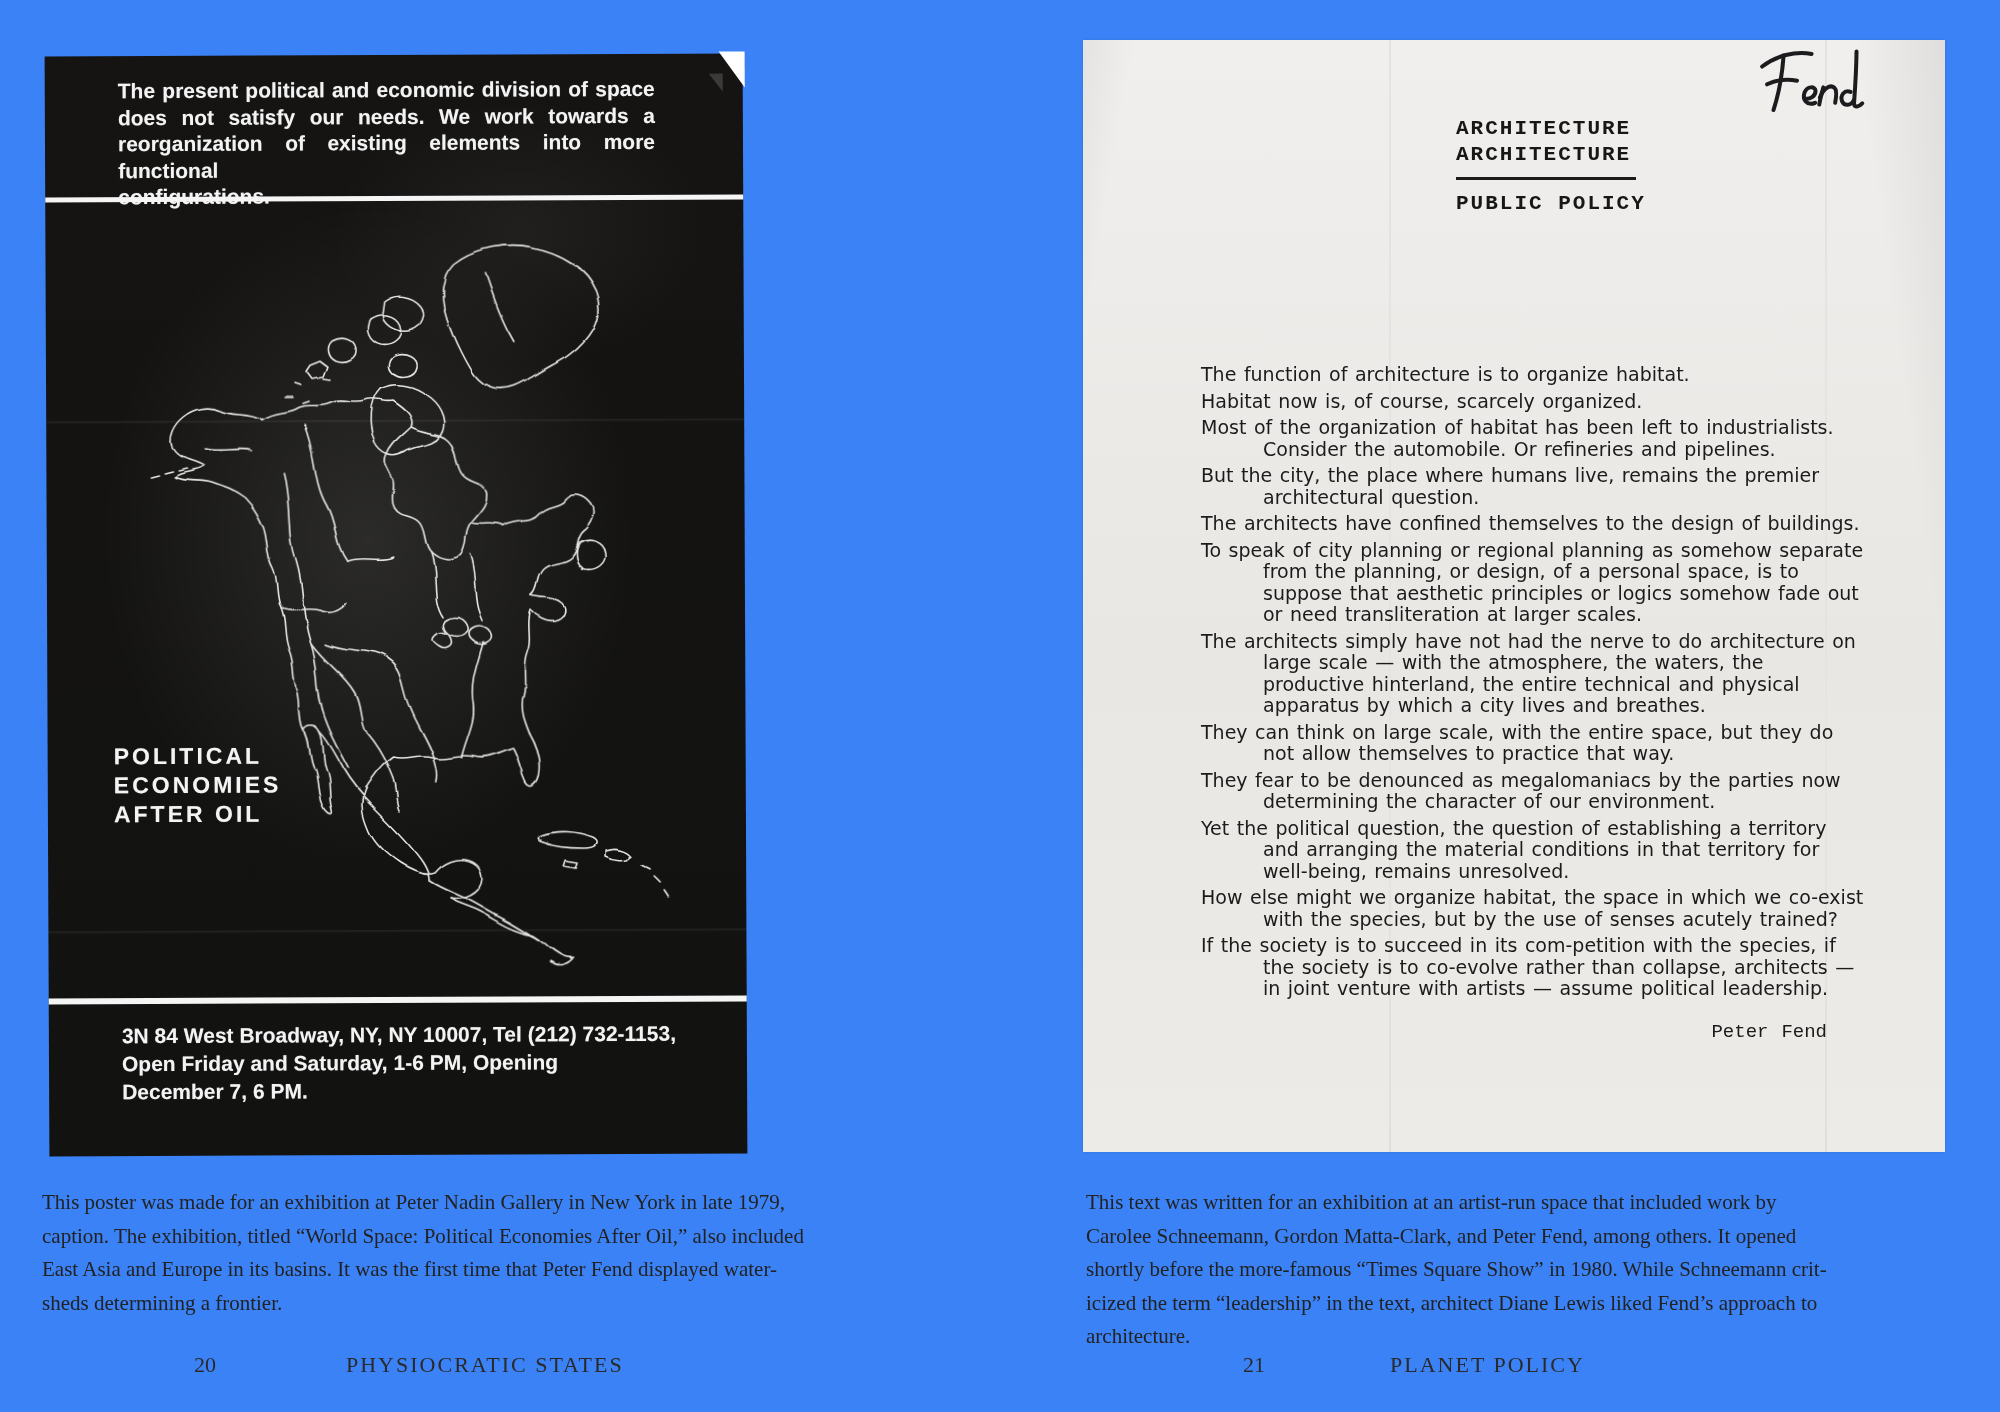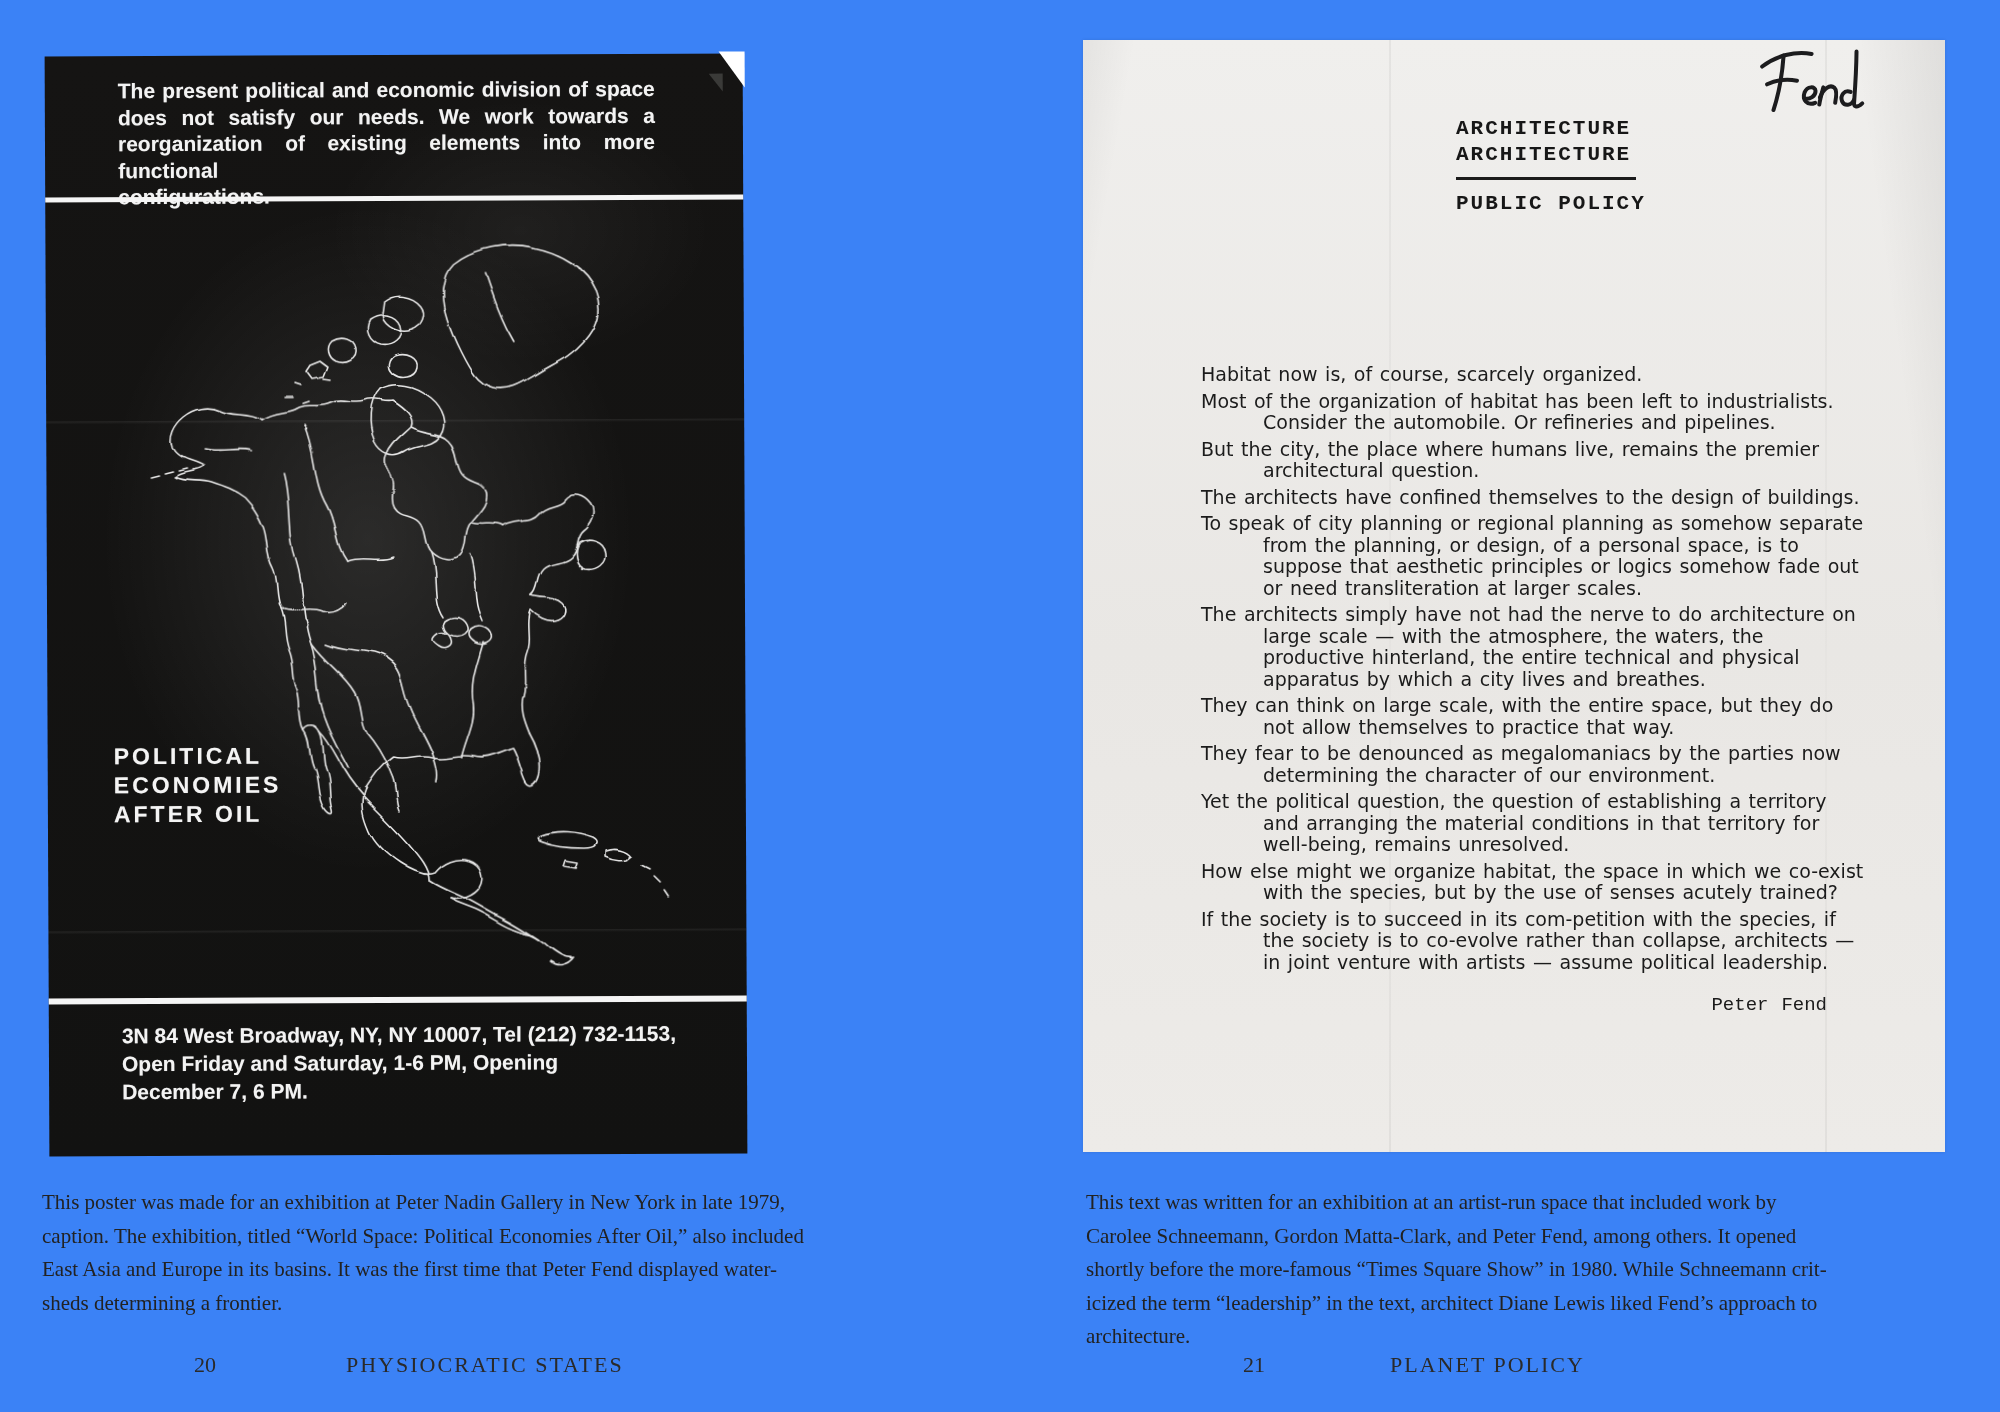--- a/index.html
+++ b/index.html
@@ -210,20 +210,21 @@
       <span class="sr">Fend</span>
 
       <div class="doc-header">
         <div>ARCHITECTURE</div>
         <div>ARCHITECTURE</div>
         <hr class="doc-rule">
         <div>PUBLIC POLICY</div>
       </div>
 
       <div class="doc-body">
+        <div class="prop">The function of architecture is to organize habitat.</div>
         <div class="prop">Habitat now is, of course, scarcely organized.</div>
         <div class="prop">Most of the organization of habitat has been left to industrialists. Consider the automobile. Or refineries and pipelines.</div>
         <div class="prop">But the city, the place where humans live, remains the premier architectural question.</div>
         <div class="prop">The architects have confined themselves to the design of buildings.</div>
         <div class="prop">To speak of city planning or regional planning as somehow separate from the planning, or design, of a personal space, is to suppose that aesthetic principles or logics somehow fade out or need transliteration at larger scales.</div>
         <div class="prop">The architects simply have not had the nerve to do architecture on large scale — with the atmosphere, the waters, the productive hinterland, the entire technical and physical apparatus by which a city lives and breathes.</div>
         <div class="prop">They can think on large scale, with the entire space, but they do not allow themselves to practice that way.</div>
         <div class="prop">They fear to be denounced as megalomaniacs by the parties now determining the character of our environment.</div>
         <div class="prop">Yet the political question, the question of establishing a territory and arranging the material conditions in that territory for well-being, remains unresolved.</div>
         <div class="prop">How else might we organize habitat, the space in which we co-exist with the species, but by the use of senses acutely trained?</div>

